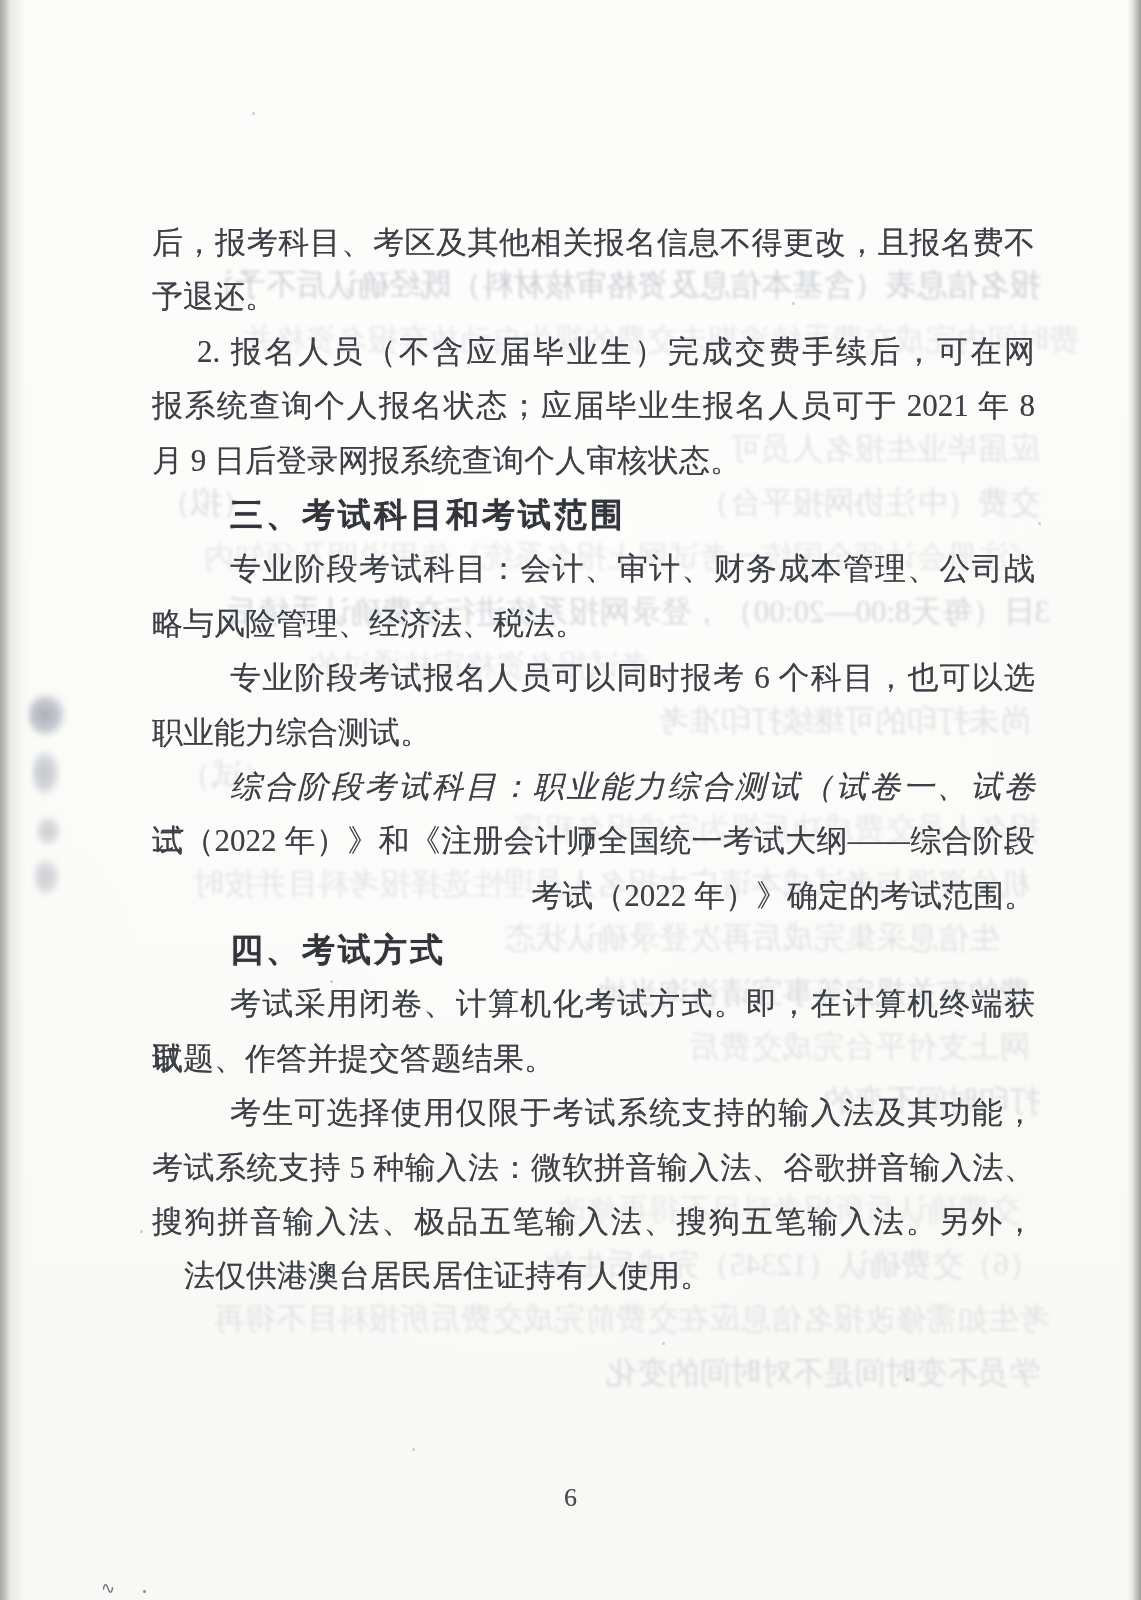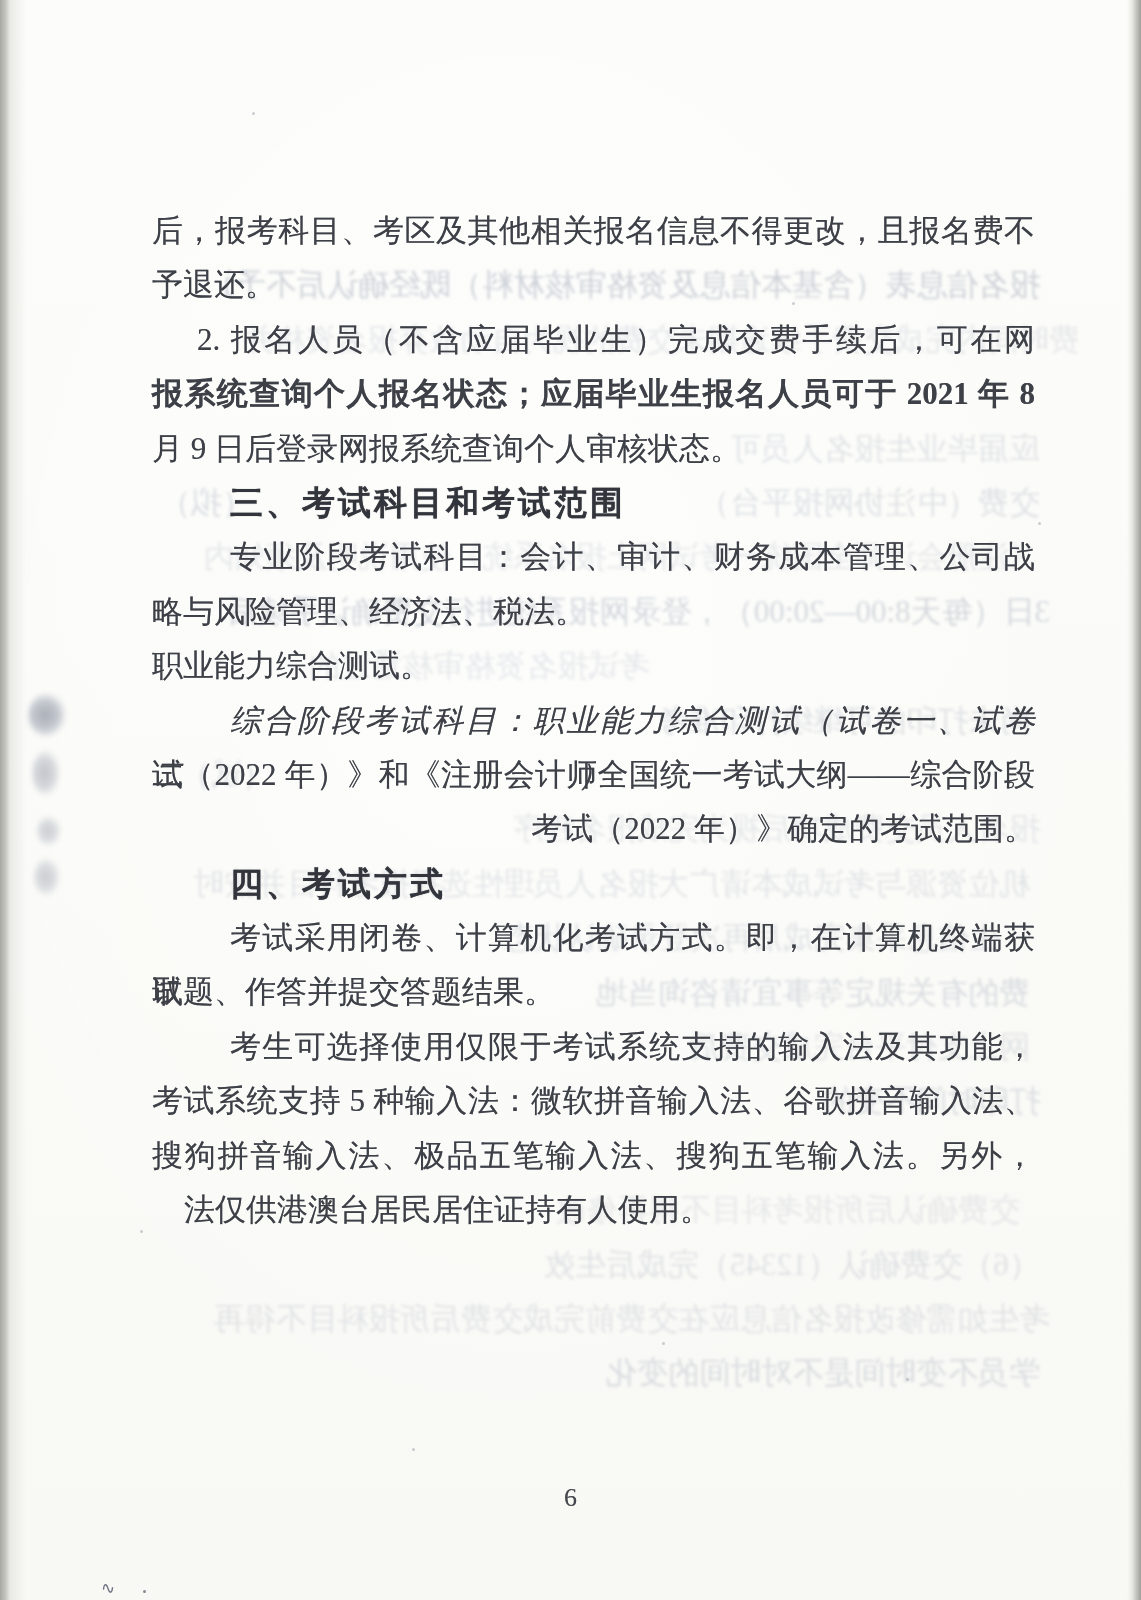--- a/index.html
+++ b/index.html
@@ -18,21 +18,21 @@
   .edge-left{
     position:absolute;left:0;top:0;bottom:0;width:26px;
     background:linear-gradient(90deg,#a8a8a3 0px,#c9c9c4 6px,#e9e9e5 10px,rgba(240,240,236,0) 26px);
   }
   .edge-right{
     position:absolute;right:0;top:0;bottom:0;width:14px;
     background:linear-gradient(270deg,#9e9e9a 0px,#c6c6c2 5px,#e8e8e4 9px,rgba(240,240,236,0) 14px);
   }
   
   .textblock{
-    position:absolute;left:152px;top:204px;width:883px;
+    position:absolute;left:152px;top:216px;width:883px;
     color:var(--ink,#3e4048);
   }
   .line{
     height:54.4px;line-height:54.4px;font-size:31px;
     white-space:nowrap;
     text-shadow:0 0 .6px rgba(62,64,72,.55);
   }
   .line.just{white-space:normal;text-align:justify;text-align-last:justify;}
   .line.heading{
     font-family:"Liberation Sans","DejaVu Sans",sans-serif;
@@ -105,25 +105,26 @@
       <div class="speck" style="left: 412px; top: 1448px;"></div>
       <div class="speck" style="left: 662px; top: 1342px;"></div>
       <div class="speck" style="left: 906px; top: 1378px;"></div>
       <div class="speck" style="left: 330px; top: 980px;"></div>
       <div class="speck" style="left: 140px; top: 1230px;"></div>
     </div>
   <div class="textblock" id="textblock">
       <div class="line body just" style="text-indent: 0px;">后，报考科目、考区及其他相关报名信息不得更改，且报名费不</div>
       <div class="line body" style="text-indent: 0px;">予退还。</div>
       <div class="line body just" style="text-indent: 45px;">2. 报名人员（不含应届毕业生）完成交费手续后，可在网</div>
-      <div class="line body just" style="text-indent: 0px; font-weight: bold;">报系统查询个人报名状态；应届毕业生报名人员可于 2021 年 8</div>
+      <div class="line body just" style="text-indent: 0px;">报系统查询个人报名状态；应届毕业生报名人员可于 2021 年 8</div>
       <div class="line body" style="text-indent: 0px;">月 9 日后登录网报系统查询个人审核状态。</div>
       <div class="line heading" style="text-indent: 78px;">三、考试科目和考试范围</div>
       <div class="line body just" style="text-indent: 78px;">专业阶段考试科目：会计、审计、财务成本管理、公司战</div>
       <div class="line body" style="text-indent: 0px;">略与风险管理、经济法、税法。</div>
+      <div class="line body just" style="text-indent: 78px;">专业阶段考试报名人员可以同时报考 6 个科目，也可以选</div>
       <div class="line body" style="text-indent: 0px;">职业能力综合测试。</div>
       <div class="line body just" style="text-indent: 78px; font-style: italic;">综合阶段考试科目：职业能力综合测试（试卷一、试卷二）。</div>
       <div class="line body just" style="text-indent: 0px;">试（2022 年）》和《注册会计师全国统一考试大纲——综合阶段</div>
       <div class="line body" style="text-indent: 0px; text-align: right;">考试（2022 年）》确定的考试范围。</div>
       <div class="line heading" style="text-indent: 78px;">四、考试方式</div>
       <div class="line body just" style="text-indent: 78px;">考试采用闭卷、计算机化考试方式。即，在计算机终端获取</div>
       <div class="line body" style="text-indent: 0px;">试题、作答并提交答题结果。</div>
       <div class="line body just" style="text-indent: 78px;">考生可选择使用仅限于考试系统支持的输入法及其功能，</div>
       <div class="line body just" style="text-indent: 0px;">考试系统支持 5 种输入法：微软拼音输入法、谷歌拼音输入法、</div>
       <div class="line body just" style="text-indent: 0px;">搜狗拼音输入法、极品五笔输入法、搜狗五笔输入法。另外，</div>

